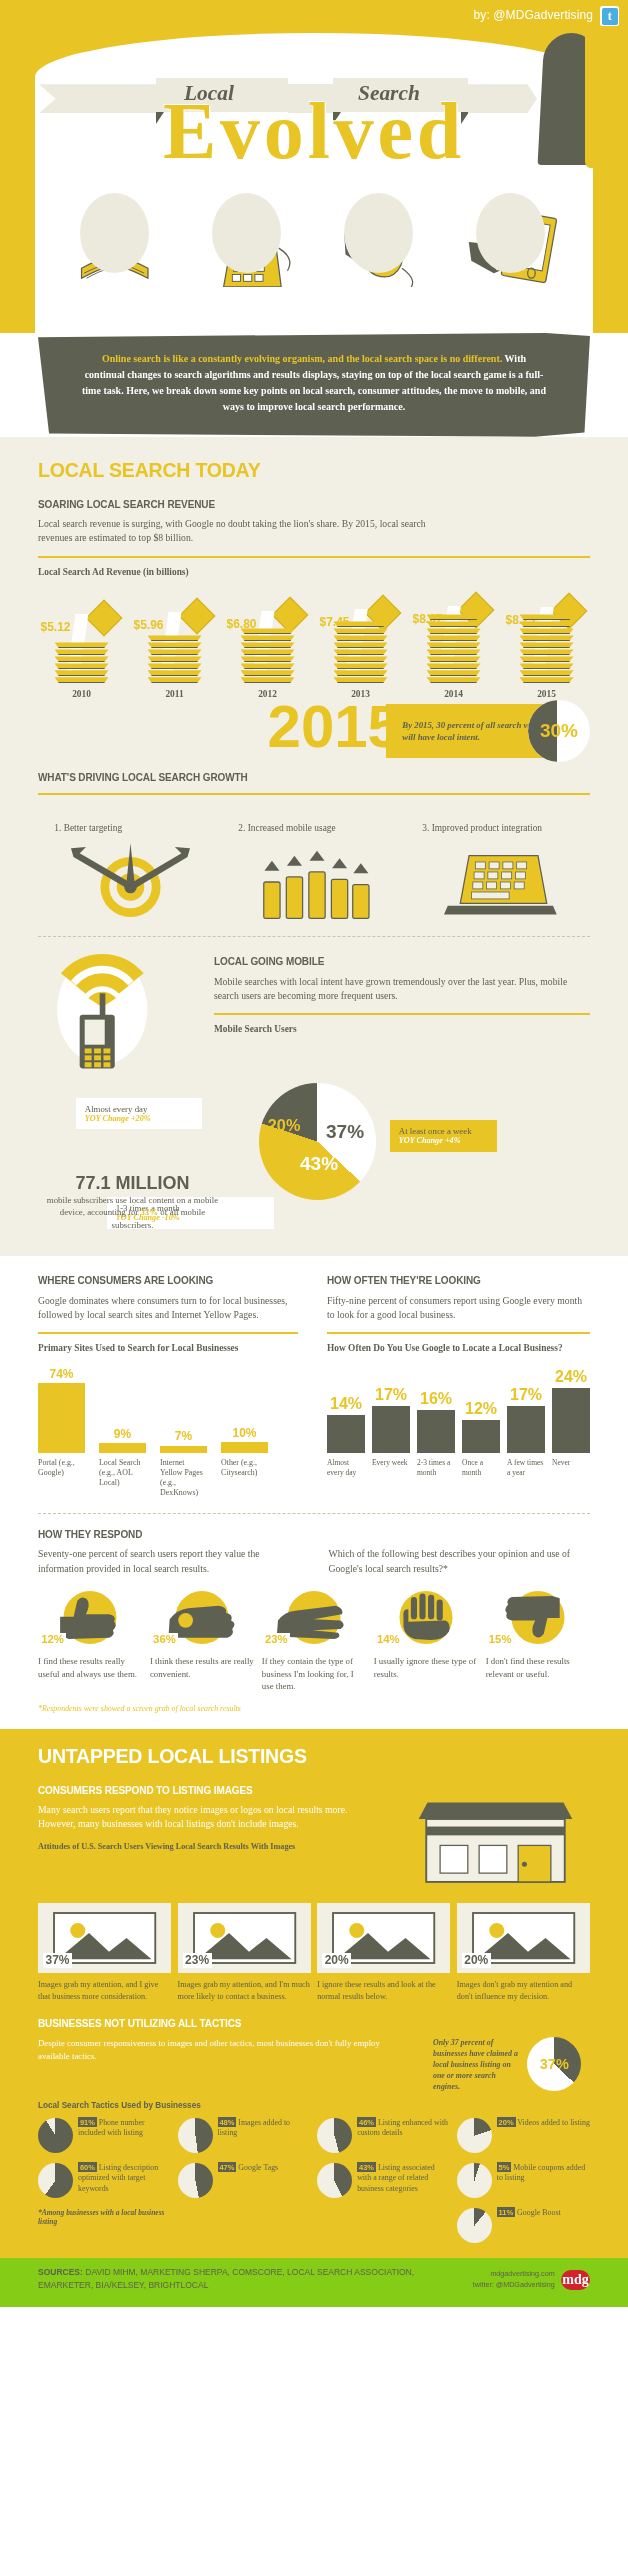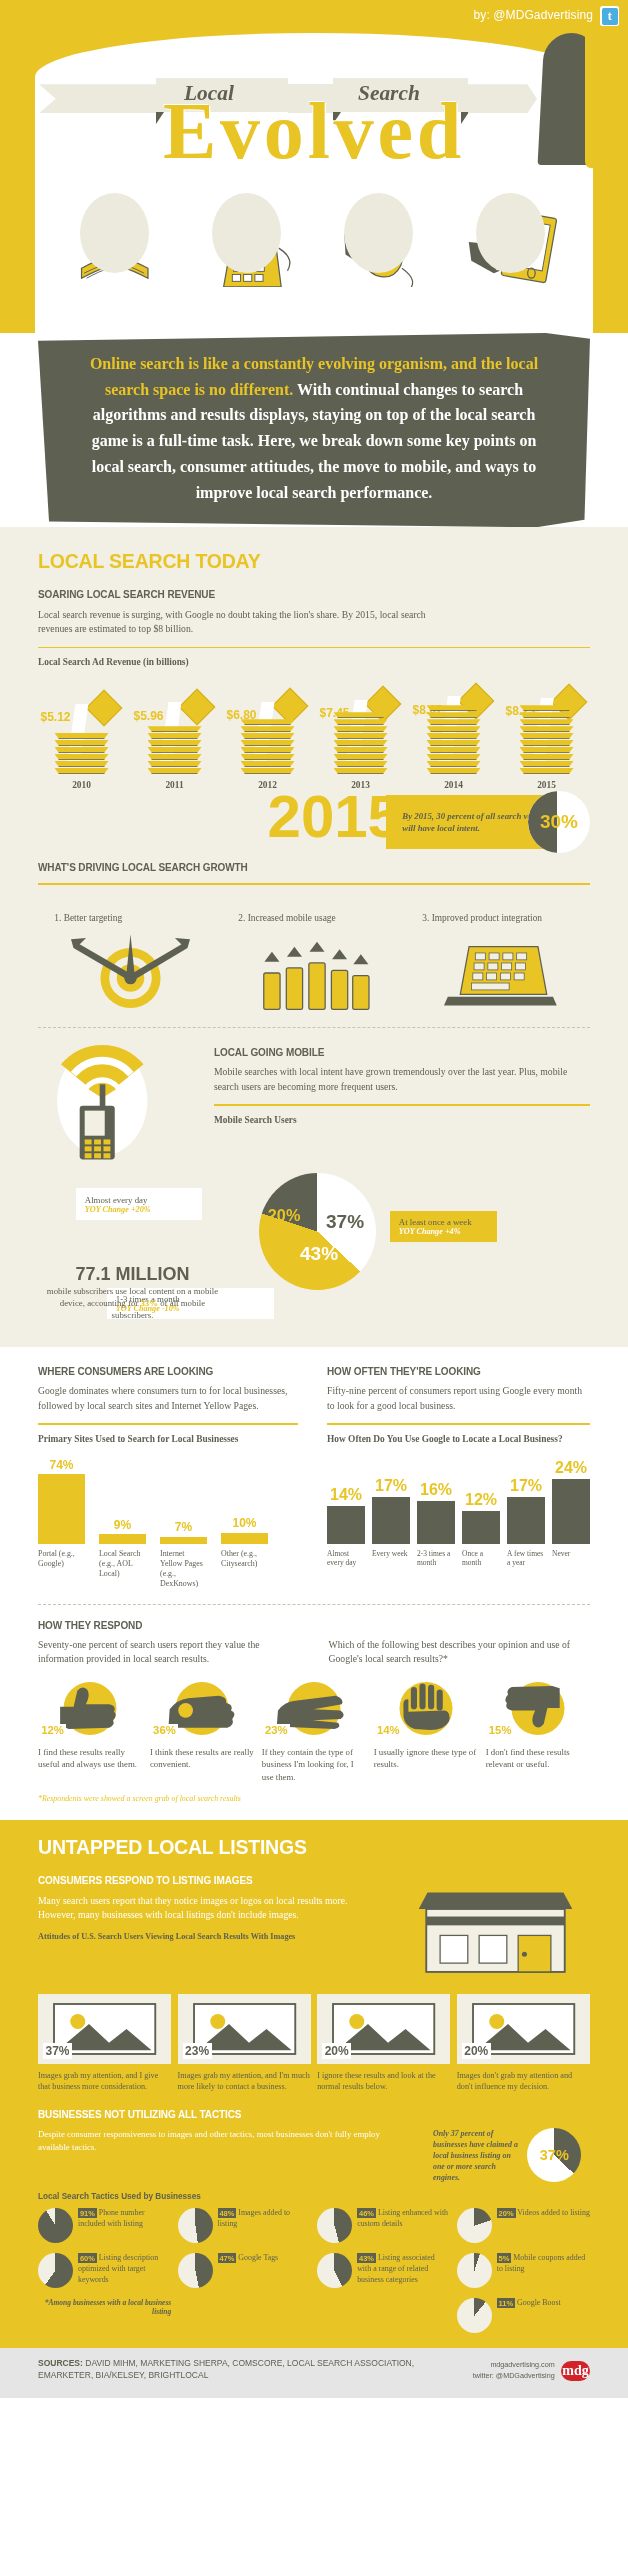--- a/index.html
+++ b/index.html
@@ -134,21 +134,21 @@
     background: #5e6151;
     margin: -14px 0 0 0;
     padding: 17.6px 44px 21.4px;
     border-radius: 0 0 0 0;
     position: relative;
     clip-path: polygon(0 4%, 92% 0, 100% 3%, 99% 96%, 90% 100%, 2% 97%);
   }
   .intro-box p {
     font-family: "Liberation Serif", serif;
     font-weight: bold;
-    font-size: 16px;
+    font-size: 10px;
     line-height: 1.62;
     color: #ffffff;
     text-align: center;
   }
   .intro-box .hl { color: #e8c425; }
 
   
   .sec-today { background: #f2efe4; padding: 22.6px 38px 19px; }
   h2.section-title {
     font-family: "Liberation Sans", sans-serif;
@@ -380,21 +380,21 @@
   .pie-grid { display: grid; grid-template-columns: repeat(4, 1fr); gap: 10px 6.3px; }
   .pie-item { display: flex; gap: 5px; align-items: flex-start; }
   .pie { width: 35px; height: 35px; border-radius: 50%; flex: 0 0 35px; }
   .pie-txt { font-family:"Liberation Serif",serif; font-size:7.9px; color:#5e6151; line-height:1.35; }
   .pie-txt b { background: #5e6151; color: #e8c425;
     font-family:"Liberation Sans",sans-serif; font-size:7.5px; padding: 0.6px 1.9px; }
   .among { font-family:"Liberation Serif",serif; font-style:italic; font-weight:bold;
     font-size:7.5px; color:#5e6151; margin-top: 11.3px; }
 
   
-  .footer { background: #e5e5e5; padding: 8.8px 38px 16.3px;
+  .footer { background: #84cc16; padding: 8.8px 38px 16.3px;
     display:flex; justify-content: space-between; align-items: flex-end; }
   .sources { font-family:"Liberation Sans",sans-serif; font-size:8.5px; color:#5e6151;
     line-height:1.45; max-width: 408px; }
   .sources b { font-weight: bold; }
   .foot-right { display:flex; align-items:center; gap: 6.3px; }
   .foot-links { font-family:"Liberation Sans",sans-serif; font-size:7.2px; color:#5e6151;
     text-align:right; line-height:1.5; }
   .mdg-logo { width: 29px; height: 20px; background: #d2232a; color:#fff;
     display:flex; align-items:center; justify-content:center;
     font-family:"Liberation Serif",serif; font-weight:bold; font-size:14px;border-radius:11px; }
@@ -1013,21 +1013,21 @@
       </div>
       <div class="pie-item">
         <div class="pie" style="background:conic-gradient(from 0deg,#5e6151 0deg 154.8deg,#f2efe4 154.8deg 360deg);"></div>
         <div class="pie-txt"><b>43%</b> <span>Listing associated with a range of related business categories</span></div>
       </div>
       <div class="pie-item">
         <div class="pie" style="background:conic-gradient(from 0deg,#5e6151 0deg 18deg,#f2efe4 18deg 360deg);"></div>
         <div class="pie-txt"><b>5%</b> <span>Mobile coupons added to listing</span></div>
       </div>
 
-      <div class="pie-item" style="grid-column:1;text-align:right;">
+      <div class="pie-item" style="grid-column:1;">
         <div class="among" style="margin-top:0;">*Among businesses with a local business listing</div>
       </div>
       <div class="pie-item" style="grid-column:4;">
         <div class="pie" style="background:conic-gradient(from 0deg,#5e6151 0deg 39.6deg,#f2efe4 39.6deg 360deg);"></div>
         <div class="pie-txt"><b>11%</b> <span>Google Boost</span></div>
       </div>
     </div>
   </div>
 
   <div class="footer">

